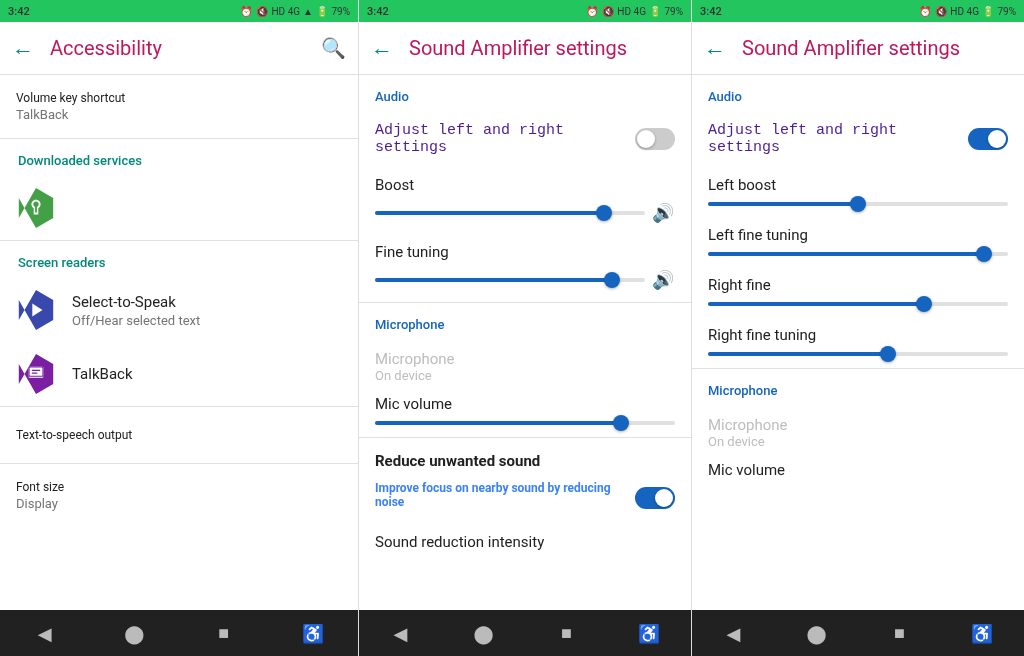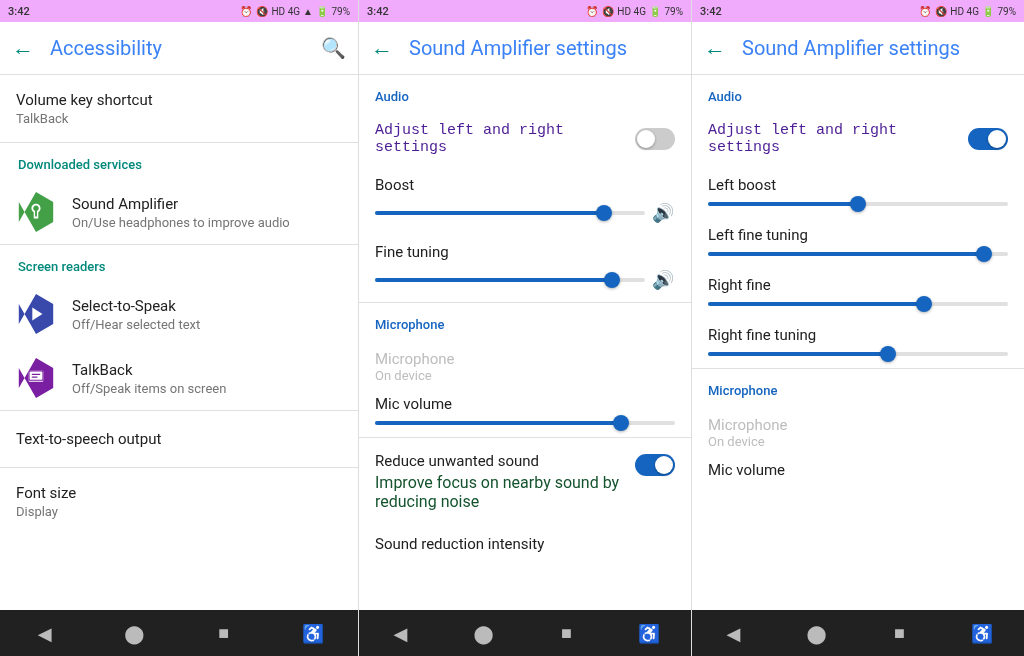--- a/index.html
+++ b/index.html
@@ -18,21 +18,21 @@
       flex-direction: column;
       background: #fff;
       height: 100%;
     }
     .panel-1 { width: 358px; }
     .panel-2 { width: 333px; border-left: 1px solid #ddd; }
     .panel-3 { width: 333px; border-left: 1px solid #ddd; }
 
     
     .status-bar {
-      background: #f0abfc;
+      background: #22c55e;
       display: flex;
       align-items: center;
       justify-content: space-between;
       padding: 2px 8px;
       font-size: 11px;
       color: #333;
       height: 22px;
       flex-shrink: 0;
     }
     .status-bar .time { font-weight: 500; }
@@ -49,21 +49,21 @@
     }
     .app-bar .back-icon {
       color: #00897b;
       font-size: 22px;
       cursor: pointer;
       margin-right: 16px;
     }
     .app-bar .title {
       flex: 1;
       font-size: 20px;
-      color: #3b82f6;
+      color: #be185d;
       font-weight: 400;
     }
     .app-bar .search-icon {
       color: #00897b;
       font-size: 20px;
     }
 
     
     .scroll-content {
       flex: 1;
@@ -110,21 +110,21 @@
     }
 
     
     .list-item-simple {
       display: flex;
       align-items: center;
       padding: 16px 16px;
       cursor: pointer;
       min-height: 56px;
     }
-    .list-item-simple .item-title { font-size: 15px; color: #212121; }
+    .list-item-simple .item-title { font-size: 12px; color: #212121; }
     .list-item-simple .item-subtitle { font-size: 13px; color: #757575; margin-top: 2px; }
 
     .divider {
       height: 1px;
       background: #e0e0e0;
       margin: 0;
     }
 
     
     .nav-bar {
@@ -332,24 +332,20 @@
 
     <div class="section-label">Downloaded services</div>
 
     <div class="list-item">
       <div class="item-icon">
         <div class="hex-icon hex-green">
           <svg width="22" height="22" viewBox="0 0 24 24">
             <path d="M17 8C17 5.24 14.76 3 12 3S7 5.24 7 8c0 1.85 1 3.47 2.5 4.36V19h5v-6.64C16 11.47 17 9.85 17 8zM12 5c1.65 0 3 1.35 3 3 0 1.21-.72 2.25-1.75 2.75L13 11v6h-2v-6l-.25-.25C9.72 10.25 9 9.21 9 8c0-1.65 1.35-3 3-3z"></path>
           </svg>
         </div>
-      </div>
-      <div class="item-text">
-        <div class="item-title">Sound Amplifier</div>
-        <div class="item-subtitle">On/Use headphones to improve audio</div>
       </div>
     </div>
 
     <div class="divider"></div>
 
     <div class="section-label">Screen readers</div>
 
     <div class="list-item">
       <div class="item-icon">
         <div class="hex-icon hex-blue-dark">
@@ -372,21 +368,20 @@
             <rect x="4" y="4" width="16" height="12" rx="1" fill="none" stroke="white" stroke-width="0"></rect>
             <path d="M4 4h16v11H4z" fill="#7b1fa2"></path>
             <path d="M4 4h16v11H4z" fill="none"></path>
             <rect x="5" y="5" width="14" height="9" rx="1" fill="white"></rect>
             <path d="M8 8h8M8 11h5" stroke="#7b1fa2" stroke-width="1.5" stroke-linecap="round"></path>
           </svg>
         </div>
       </div>
       <div class="item-text">
         <div class="item-title">TalkBack</div>
-        <div class="item-subtitle">Off/Speak items on screen</div>
       </div>
     </div>
 
     <div class="divider"></div>
 
     <div class="list-item-simple">
       <div>
         <div class="item-title">Text-to-speech output</div>
       </div>
     </div>
@@ -473,24 +468,24 @@
     <div class="slider-row">
       <div class="slider-track">
         <div class="slider-fill" style="width:82%;">
           <div class="slider-thumb"></div>
         </div>
       </div>
     </div>
 
     <div class="divider"></div>
 
-    <div class="sa-row" style="align-items:flex-start; padding-top:14px;">
+    <div class="sa-row" style="align-items:flex-end; padding-top:14px;font-weight:bold;">
       <div style="flex:1; margin-right:8px;">
         <div style="font-size:15px; color:#212121;">Reduce unwanted sound</div>
-        <div style="font-size:16px; color:#14532d; margin-top:3px;">Improve focus on nearby sound by reducing noise</div>
+        <div style="font-size:12px; color:#3b82f6; margin-top:11px;">Improve focus on nearby sound by reducing noise</div>
       </div>
       <div class="toggle-on-blue" style="margin-top:2px;"></div>
     </div>
 
     <div style="padding: 12px 16px 4px 16px; font-size:15px; color:#212121;">Sound reduction intensity</div>
 
   </div>
 
   <div class="nav-bar">
     <div class="nav-btn">◀</div>

